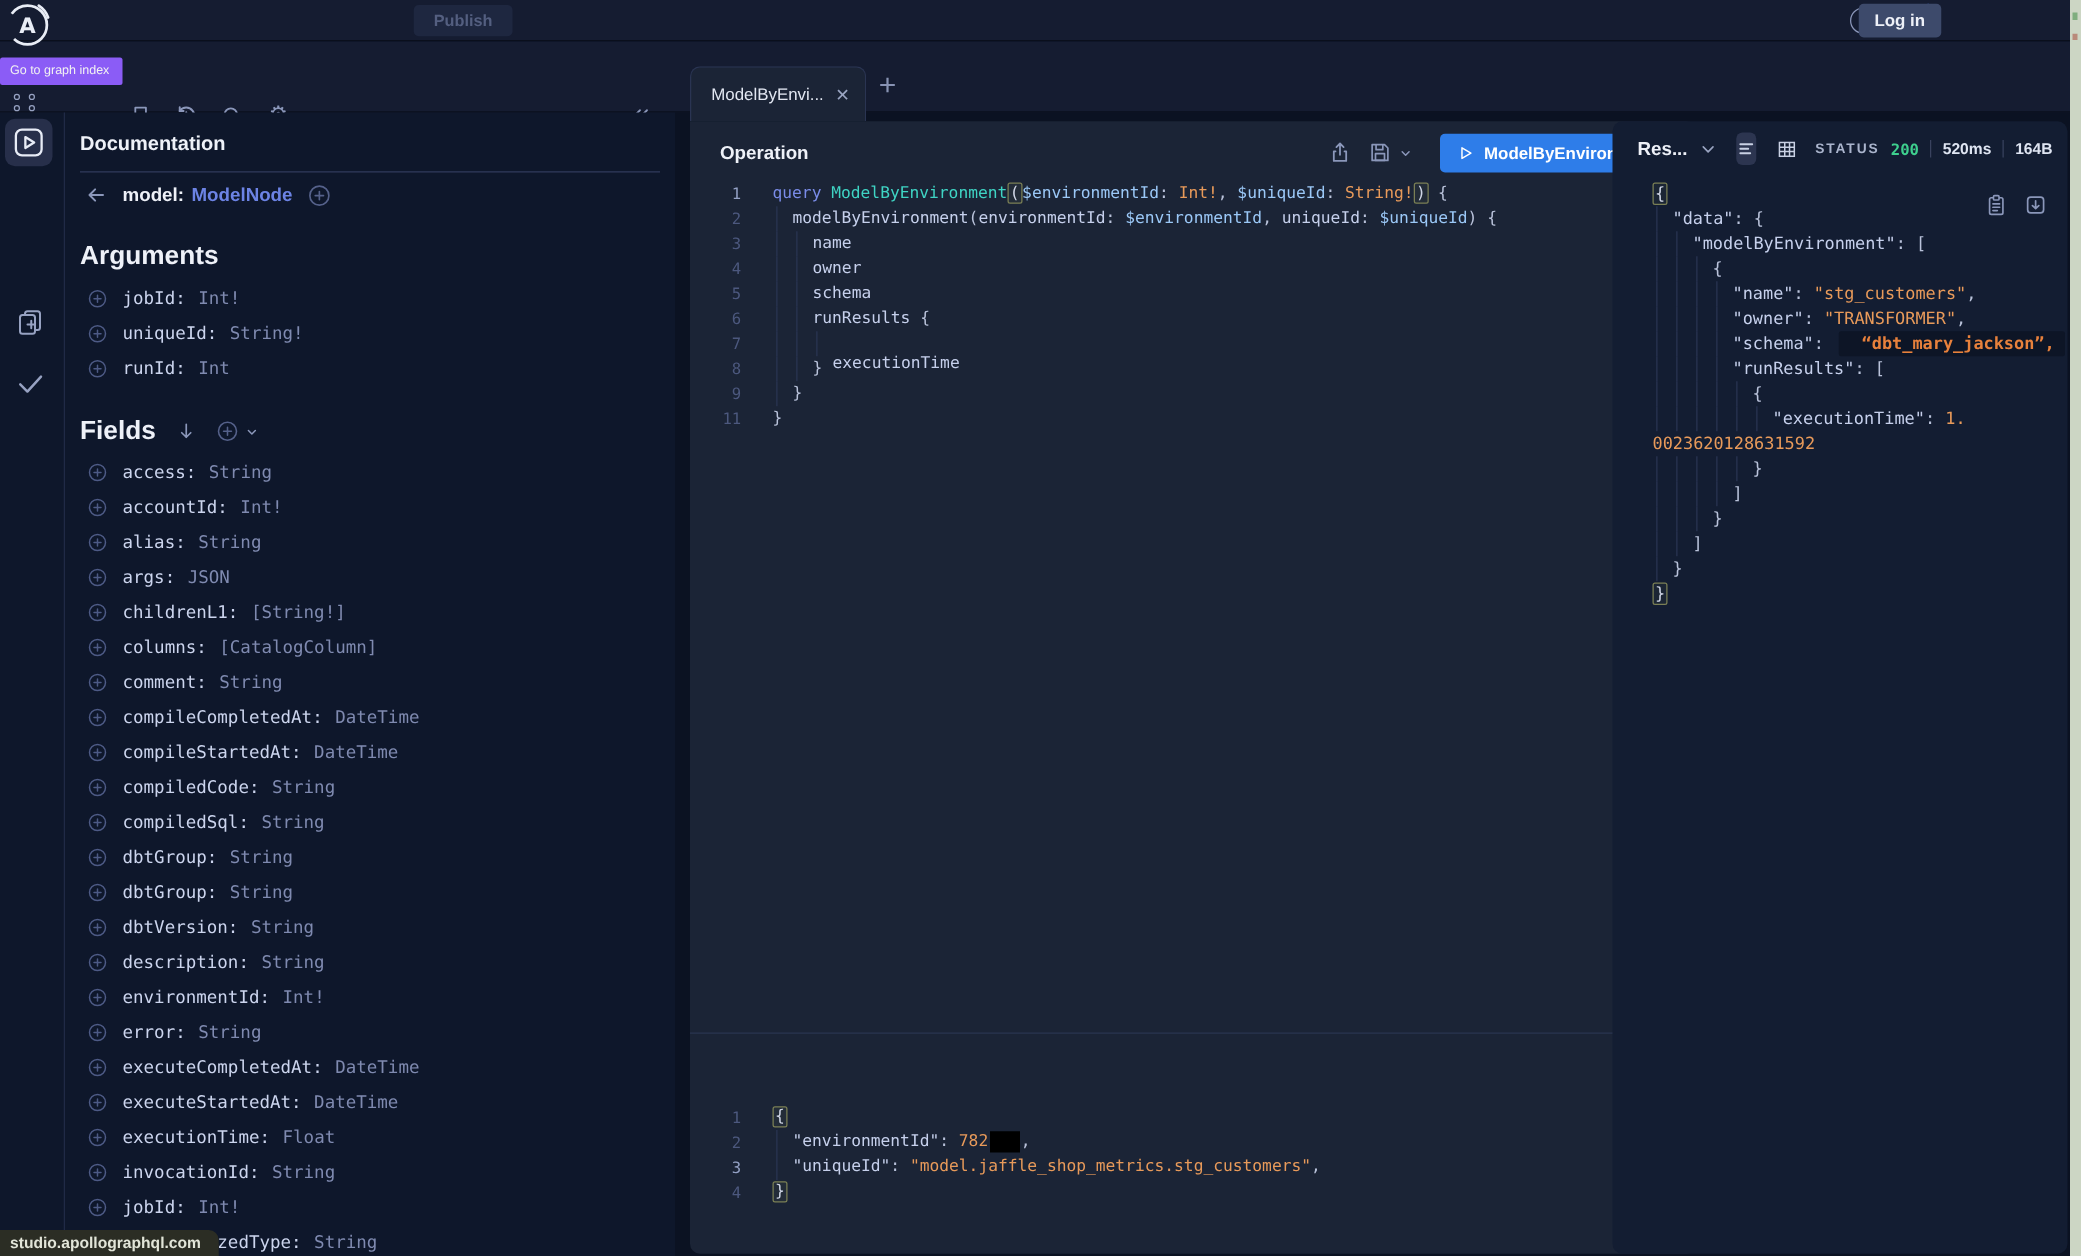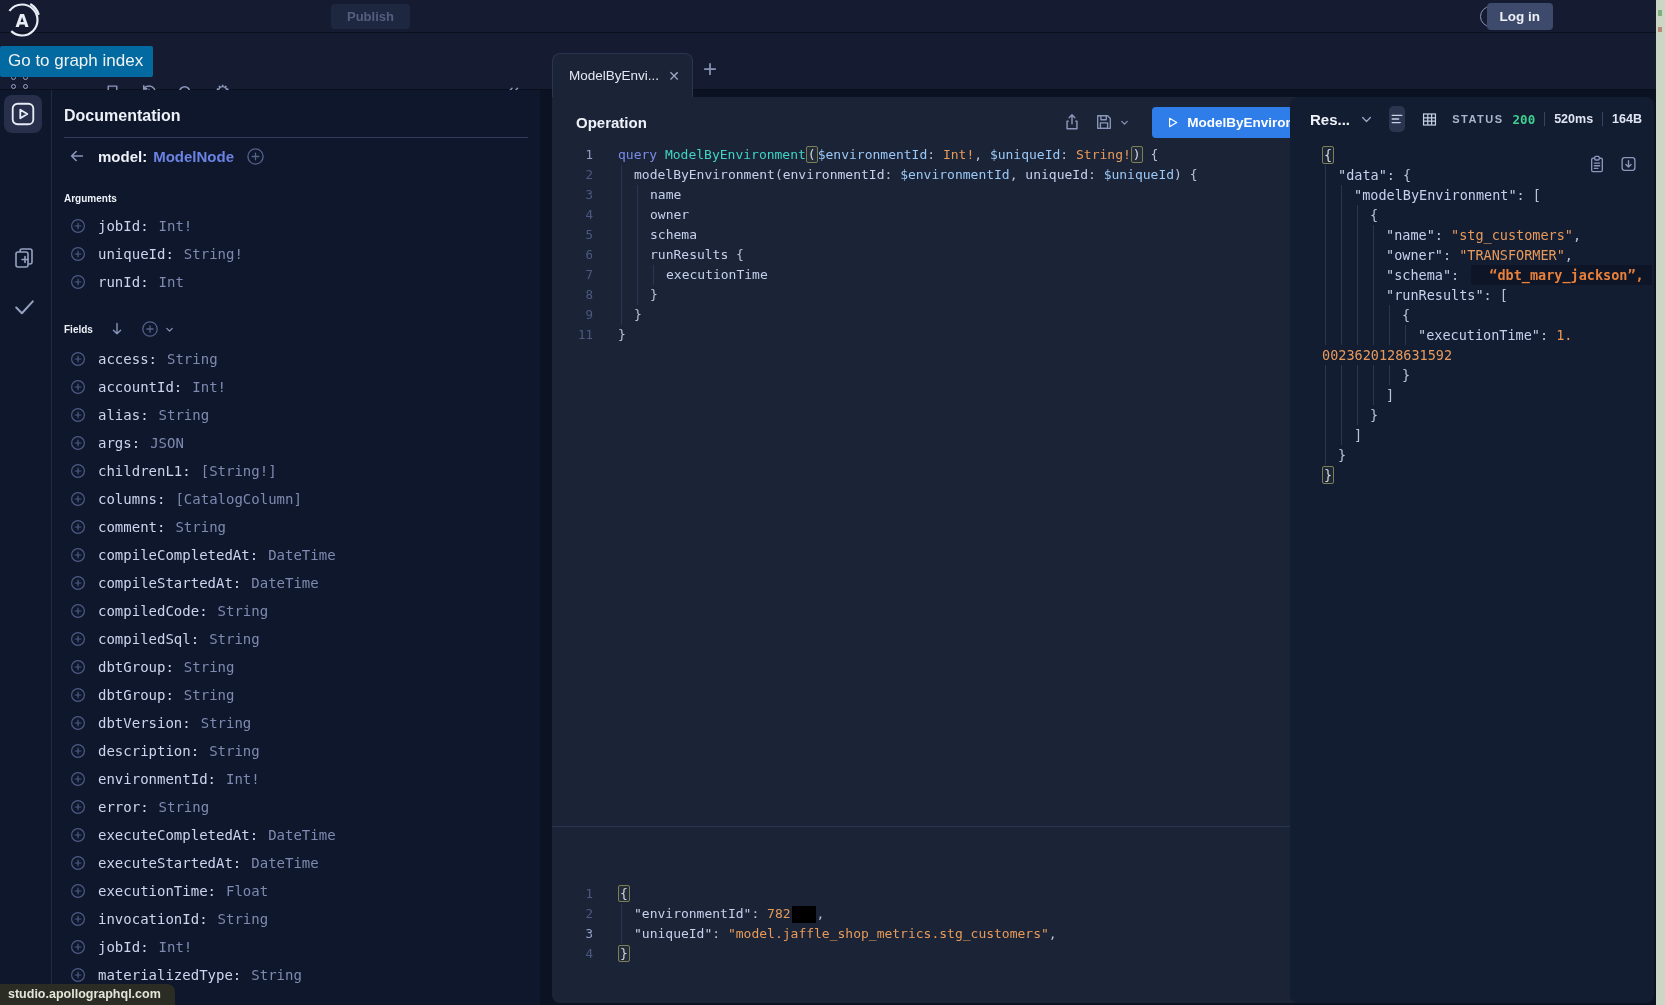--- a/index.html
+++ b/index.html
@@ -25,39 +25,39 @@
   .help-circle { width:21px; height:21px; border:1.5px solid #8b97ba; border-radius:50%; color:#9aa5c4;
     font-size:12px; font-weight:bold; display:flex; align-items:center; justify-content:center; }
   .megaphone-wrap { position:relative; width:22px; height:22px; }
   .notif-dot { position:absolute; right:-2px; top:-3px; width:9px; height:9px; border-radius:50%; background:#3b82f6; }
   .login-btn { position:absolute; right:112px; top:3px; height:27px; padding:0 13px; background:#3d4a6b; border-radius:4px;
     font-size:13.5px; font-weight:bold; color:#eef1f8; display:flex; align-items:center; }
 
   
   .toolbar { position:absolute; left:0; top:33px; width:1665px; height:57px; background:#151c31; border-bottom:1px solid #0a0f1c; }
   .tb-icon { position:absolute; top:51px; color:#8b97ba; }
-  .tooltip { position:absolute; left:0; top:46px; background:#0369a1; color:#f2f2f2; font-size:17px;
+  .tooltip { position:absolute; left:0; top:46px; background:#8b5cf6; color:#f2f2f2; font-size:10px;
     padding:5px 10px 6px 8px; border-radius:2px; z-index:50; white-space:nowrap; }
 
   
   .sidebar { position:absolute; left:0; top:90px; width:52px; height:915px; background:#0e172b; border-right:1px solid #202a46; }
   .side-sel { position:absolute; left:4px; top:5px; width:38px; height:38px; background:#272f4a; border-radius:8px;
     display:flex; align-items:center; justify-content:center; color:#e8ecf6; }
   .side-ic { position:absolute; left:11px; color:#97a2c2; }
   .graph-dots { position:absolute; left:11px; top:-15px; display:grid; grid-template-columns:8px 8px; gap:4px; }
   .graph-dots i { width:5px; height:5px; border:1.5px solid #97a2c2; border-radius:50%; }
 
   
   .doc { position:absolute; left:52px; top:90px; width:488px; height:915px; background:#0e172b; padding-left:12px; overflow:hidden; }
   .doc-title { font-size:16px; font-weight:bold; margin-top:17px; color:#eef1f8; }
   .doc-divider { margin-top:12px; width:464px; border-top:1px solid #313b5c; }
   .doc-model-row { margin-top:6px; height:24px; display:flex; align-items:center; gap:12px; padding-left:4px; }
   .doc-model-label { font-size:15px; font-weight:bold; color:#eef1f8; }
   .doc-model-type { font-size:15px; font-weight:bold; color:#6c83e4; margin-left:-6px; }
-  .doc-section { font-size:10px; font-weight:bold; color:#eef1f8; }
+  .doc-section { font-size:21px; font-weight:bold; color:#eef1f8; }
   .sec-arguments { margin-top:25px; }
   .fields-head { margin-top:24px; display:flex; align-items:center; gap:16px; }
   .doc-row { height:28px; display:flex; align-items:center; gap:12px; padding-left:6px; }
   .doc-row .fname { font-family:"DejaVu Sans Mono", monospace; font-size:14px; color:#ccd5ee; }
   .doc-row .ftype { font-family:"DejaVu Sans Mono", monospace; font-size:14px; color:#7f8ab0; margin-left:-2px; }
   .args-list { margin-top:8px; }
   .fields-list { margin-top:7px; }
   .plus-ic { color:#4d5a85; flex:none; }
 
   
@@ -574,21 +574,21 @@
       <div class="code-line">
         <span class="ln">5</span>
         <div class="code-content"><span class="guide" style="left: 3px;"></span><span class="guide" style="left: 19px;"></span><span class="code-text" style="padding-left: 32px;"><span class="tk-fld">schema</span></span></div>
       </div>
       <div class="code-line">
         <span class="ln">6</span>
         <div class="code-content"><span class="guide" style="left: 3px;"></span><span class="guide" style="left: 19px;"></span><span class="code-text" style="padding-left: 32px;"><span class="tk-fld">runResults</span><span class="tk-pn"> {</span></span></div>
       </div>
       <div class="code-line">
         <span class="ln">7</span>
-        <div class="code-content"><span class="guide" style="left: 3px;"></span><span class="guide" style="left: 19px;"></span><span class="guide" style="left: 35px;"></span><span class="code-text" style="padding-left: 48px;"><span class="tk-fld">executionTime</span></span></div>
+        <div class="code-content"><span class="guide" style="left: 3px;"></span><span class="guide" style="left: 19px;"></span><span class="guide" style="left: 35px;"></span><span class="code-text" style="padding-left: 48px; margin-top: 16px;"><span class="tk-fld">executionTime</span></span></div>
       </div>
       <div class="code-line">
         <span class="ln">8</span>
         <div class="code-content"><span class="guide" style="left: 3px;"></span><span class="guide" style="left: 19px;"></span><span class="code-text" style="padding-left: 32px;"><span class="tk-pn">}</span></span></div>
       </div>
       <div class="code-line">
         <span class="ln">9</span>
         <div class="code-content"><span class="guide" style="left: 3px;"></span><span class="code-text" style="padding-left: 16px;"><span class="tk-pn">}</span></span></div>
       </div>
       <div class="code-line">

